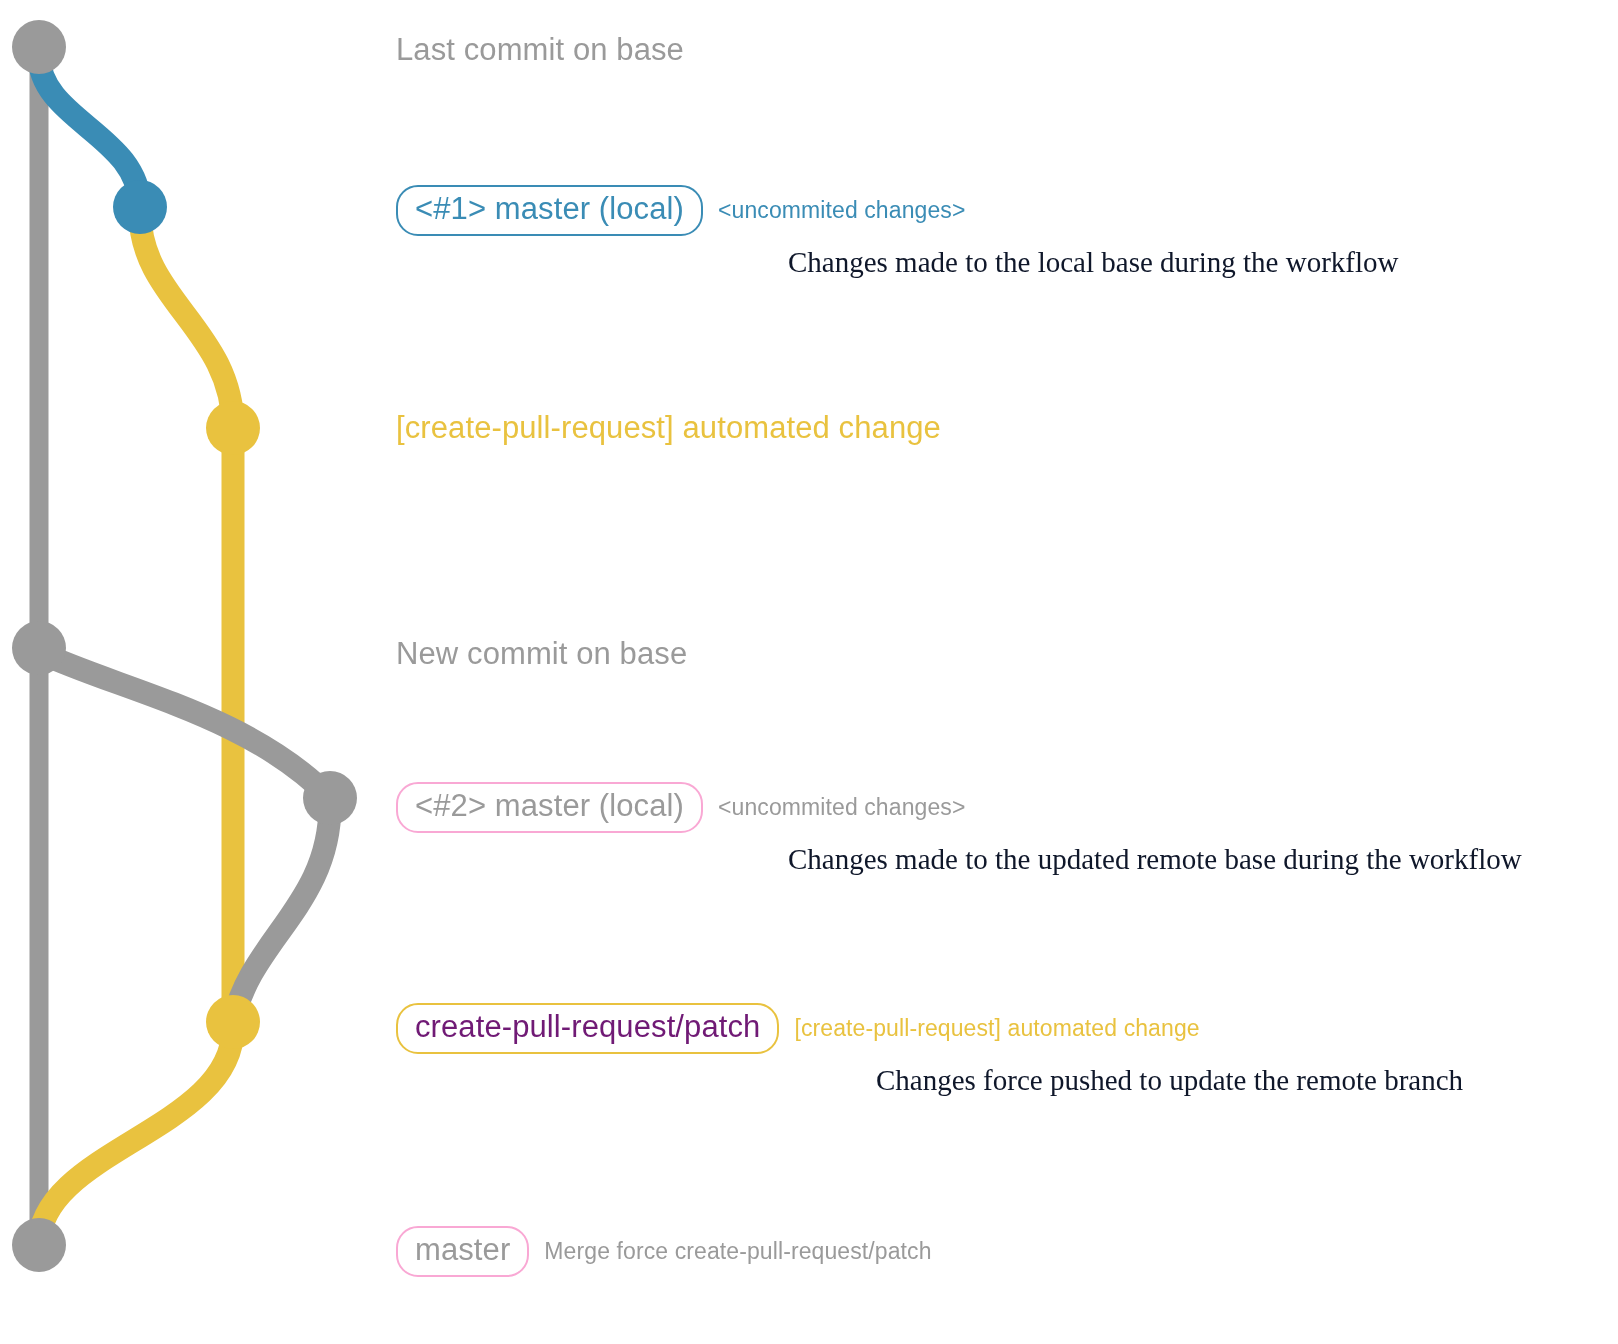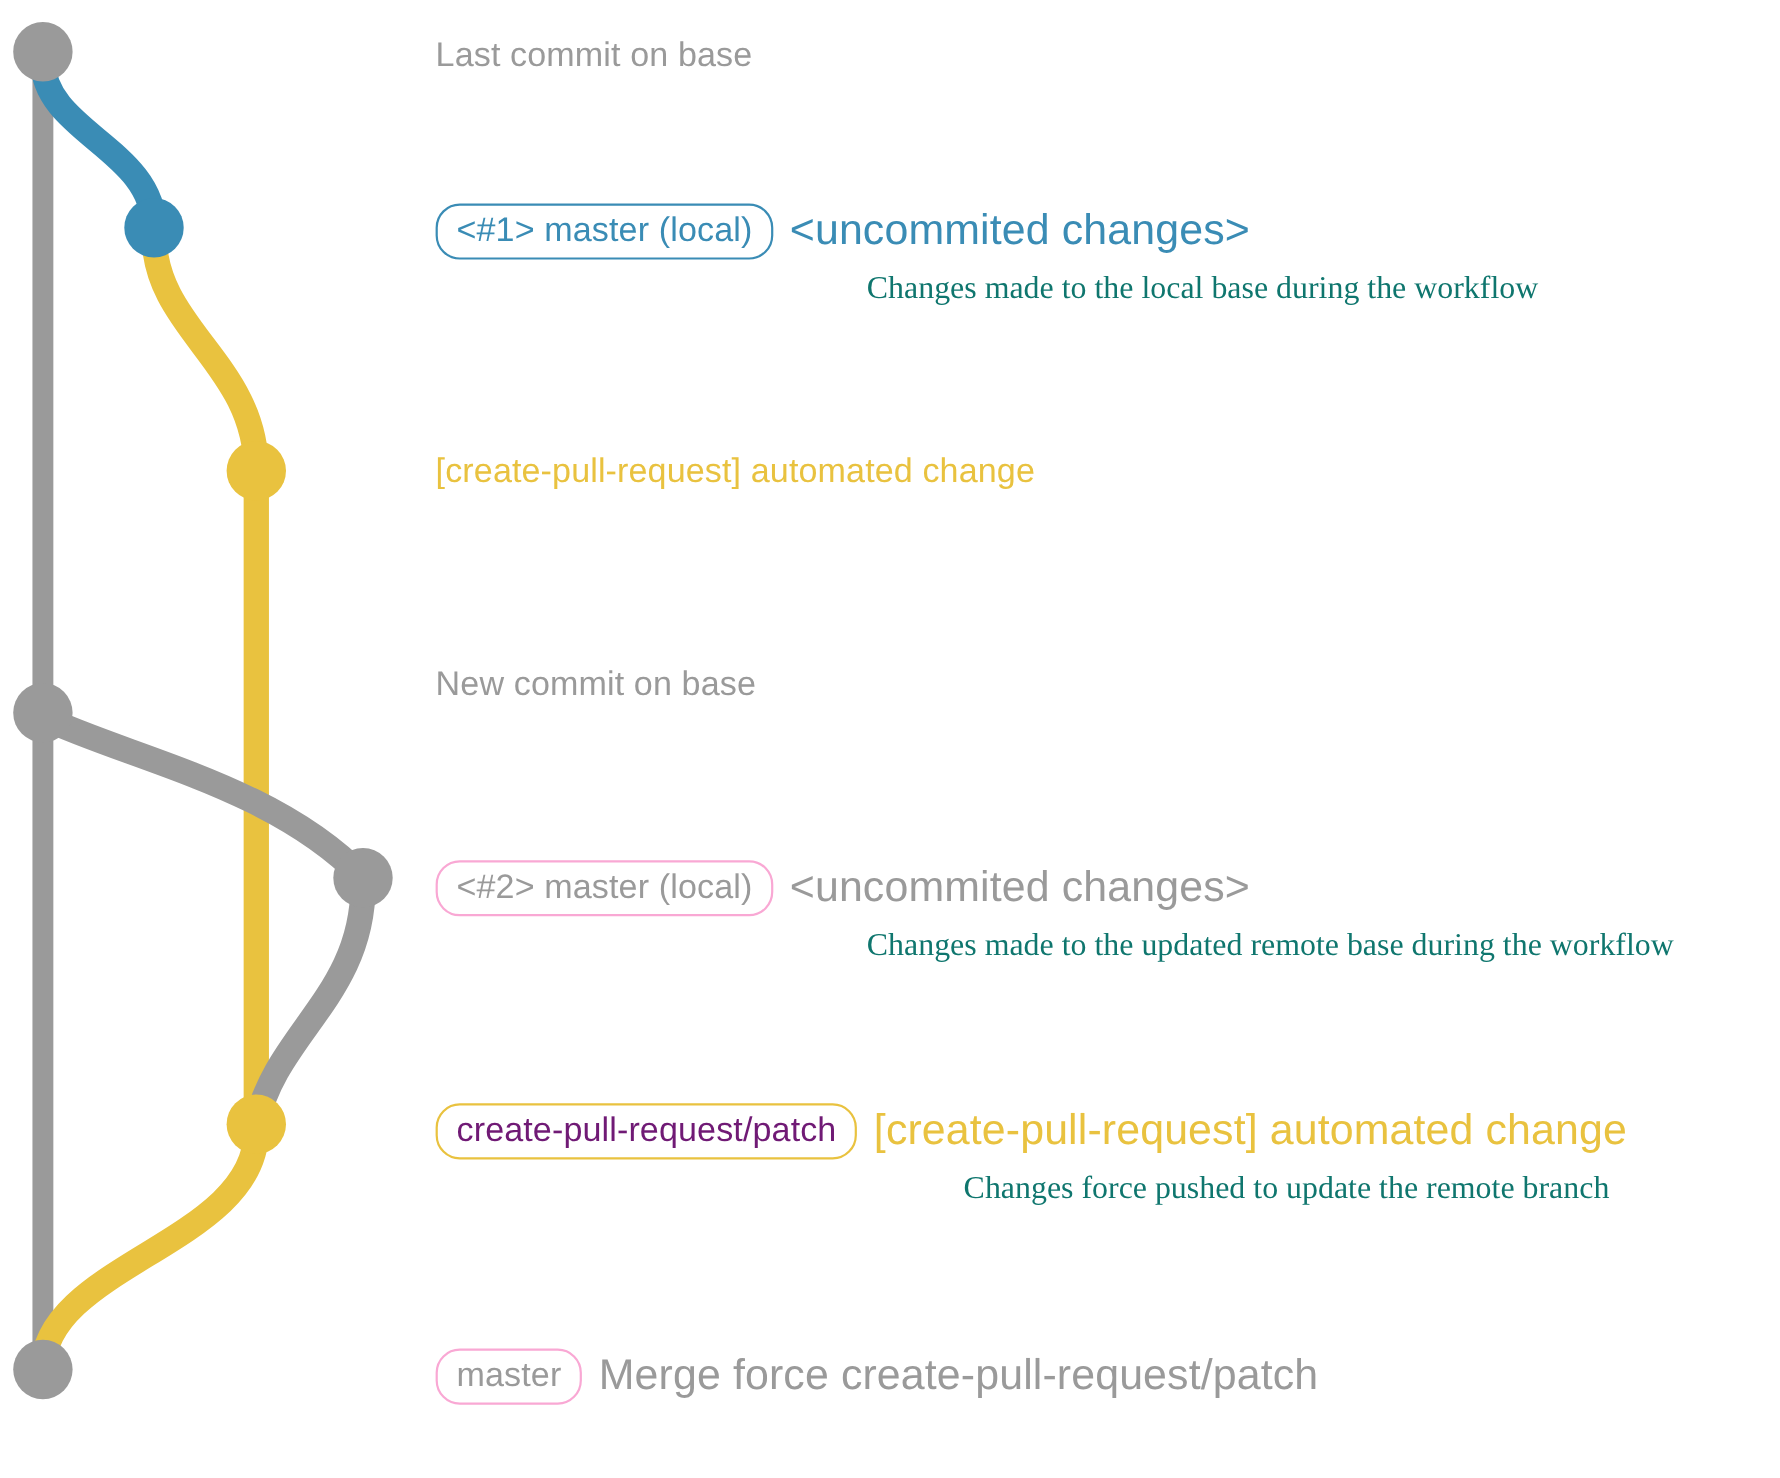--- a/index.html
+++ b/index.html
@@ -68,33 +68,33 @@
   }
 
   .badge.yellow {
     border-color: #e9c23f;
     color: #701a75;
   }
 
   .subject {
     margin-left: 15px;
     white-space: nowrap;
-    font-size: 39px;
+    font-size: 23px;
   }
 
   .subject.blue { color: #3a8cb5; }
   .subject.yellow { color: #e9c23f; }
   .subject.gray { color: #9a9a9a; }
 
   .title-yellow { color: #e9c23f; }
 
   .desc {
     font-family: "Liberation Serif", serif;
     font-size: 29px;
-    color: #0f766e;
+    color: #0f172a;
     white-space: nowrap;
     margin-top: 10px;
   }
 
   .desc.indent-a { margin-left: 392px; }
   .desc.indent-b { margin-left: 24px; }
   .desc.indent-c { margin-left: 392px; }
   .desc.indent-d { margin-left: 480px; }
 </style>
 </head>
@@ -140,21 +140,21 @@
     </div>
     <div class="desc indent-a">Changes made to the local base during the workflow</div>
   </div>
 
   <div class="row" style="top:410px">
     <div class="headline">
       <span class="title-yellow">[create-pull-request] automated change</span>
     </div>
   </div>
 
-  <div class="row" style="top:604px">
+  <div class="row" style="top:636px">
     <div class="headline">
       <span class="plain-title">New commit on base</span>
     </div>
   </div>
 
   <div class="row" style="top:782px">
     <div class="headline">
       <span class="badge">&lt;#2&gt; master (local)</span>
       <span class="subject gray">&lt;uncommited changes&gt;</span>
     </div>

